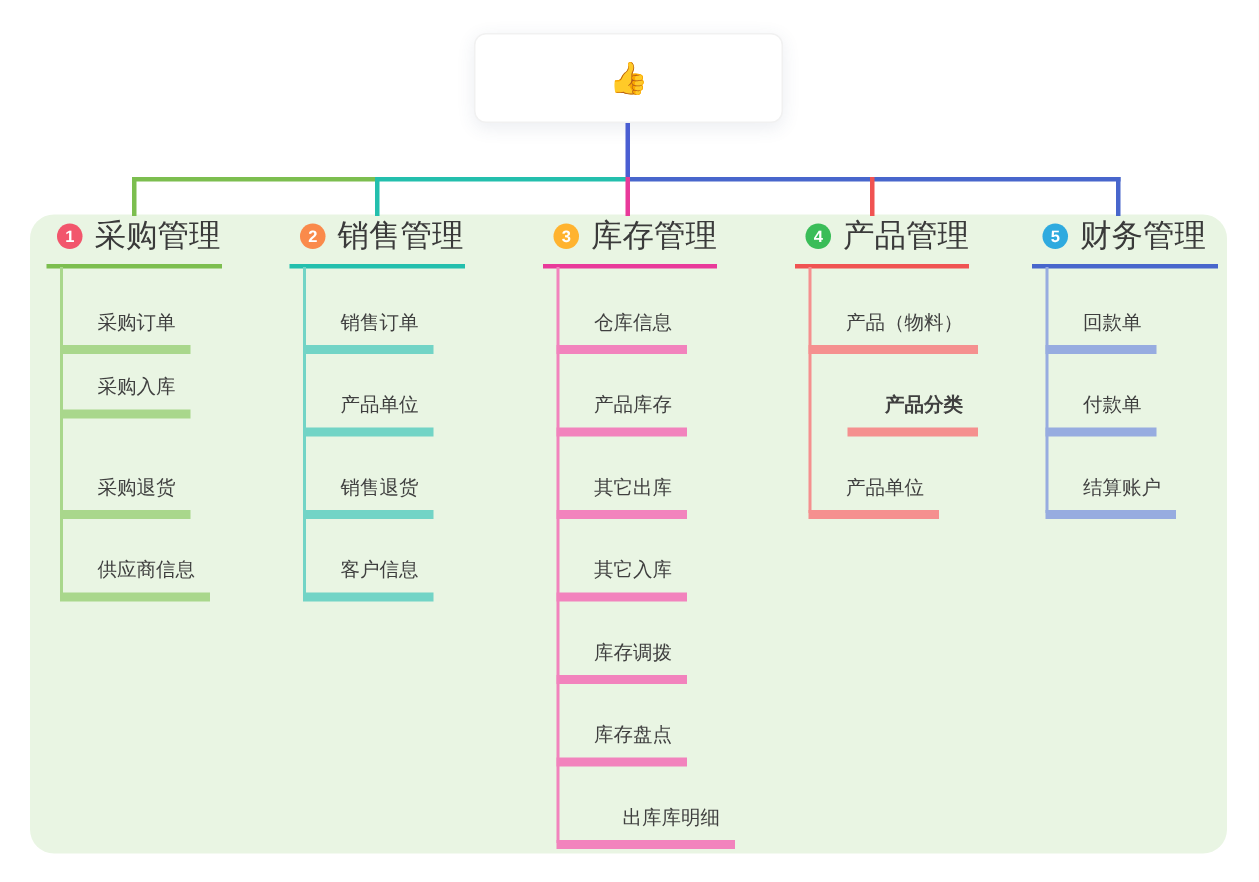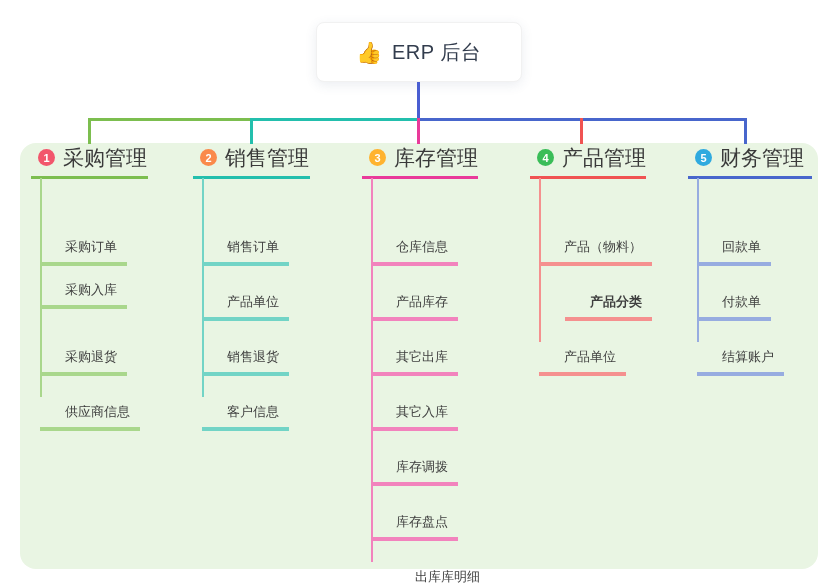--- a/index.html
+++ b/index.html
@@ -55,36 +55,34 @@
     flex: 0 0 auto;
   }
   .branch-header .branch-label {
     font-size: 21px; color: #3a3a3a; line-height: 21px;
   }
   .branch-item {
     position: absolute;
     padding: 0 10px 6px 25px;
     font-size: 13px; color: #3f3f3f;
     line-height: 19px;
-    border-bottom: 4px solid #404040;
+    border-bottom: 6px solid #404040;
     white-space: nowrap;
     cursor: default;
-    margin-top: 32px;
   }
   .children-line { position: absolute; width: 2px; }
 </style>
 </head>
 <body>
 
 <div class="canvas">
   <div class="panel" id="panel" style="background: rgb(233, 245, 227);"></div>
 
   <div class="root-card">
     <span class="emoji">👍</span>
-    <span class="root-label">ERP 后台</span>
   </div>
 
   <div id="connectors">
       <div class="conn" style="left: 417px; top: 82px; width: 3px; height: 36px; background: rgb(74, 94, 210);"></div>
       <div class="conn" style="left: 88px; top: 118px; width: 162px; height: 3px; background: rgb(124, 190, 79);"></div>
       <div class="conn" style="left: 250px; top: 118px; width: 169px; height: 3px; background: rgb(35, 191, 173);"></div>
       <div class="conn" style="left: 419px; top: 118px; width: 328px; height: 3px; background: rgb(72, 102, 204);"></div>
       <div class="conn" style="left: 88px; top: 118px; width: 3px; height: 26px; background: rgb(124, 190, 79);"></div>
       <div class="conn" style="left: 250px; top: 118px; width: 3px; height: 26px; background: rgb(35, 191, 173);"></div>
       <div class="conn" style="left: 417px; top: 118px; width: 3px; height: 26px; background: rgb(233, 58, 154);"></div>

